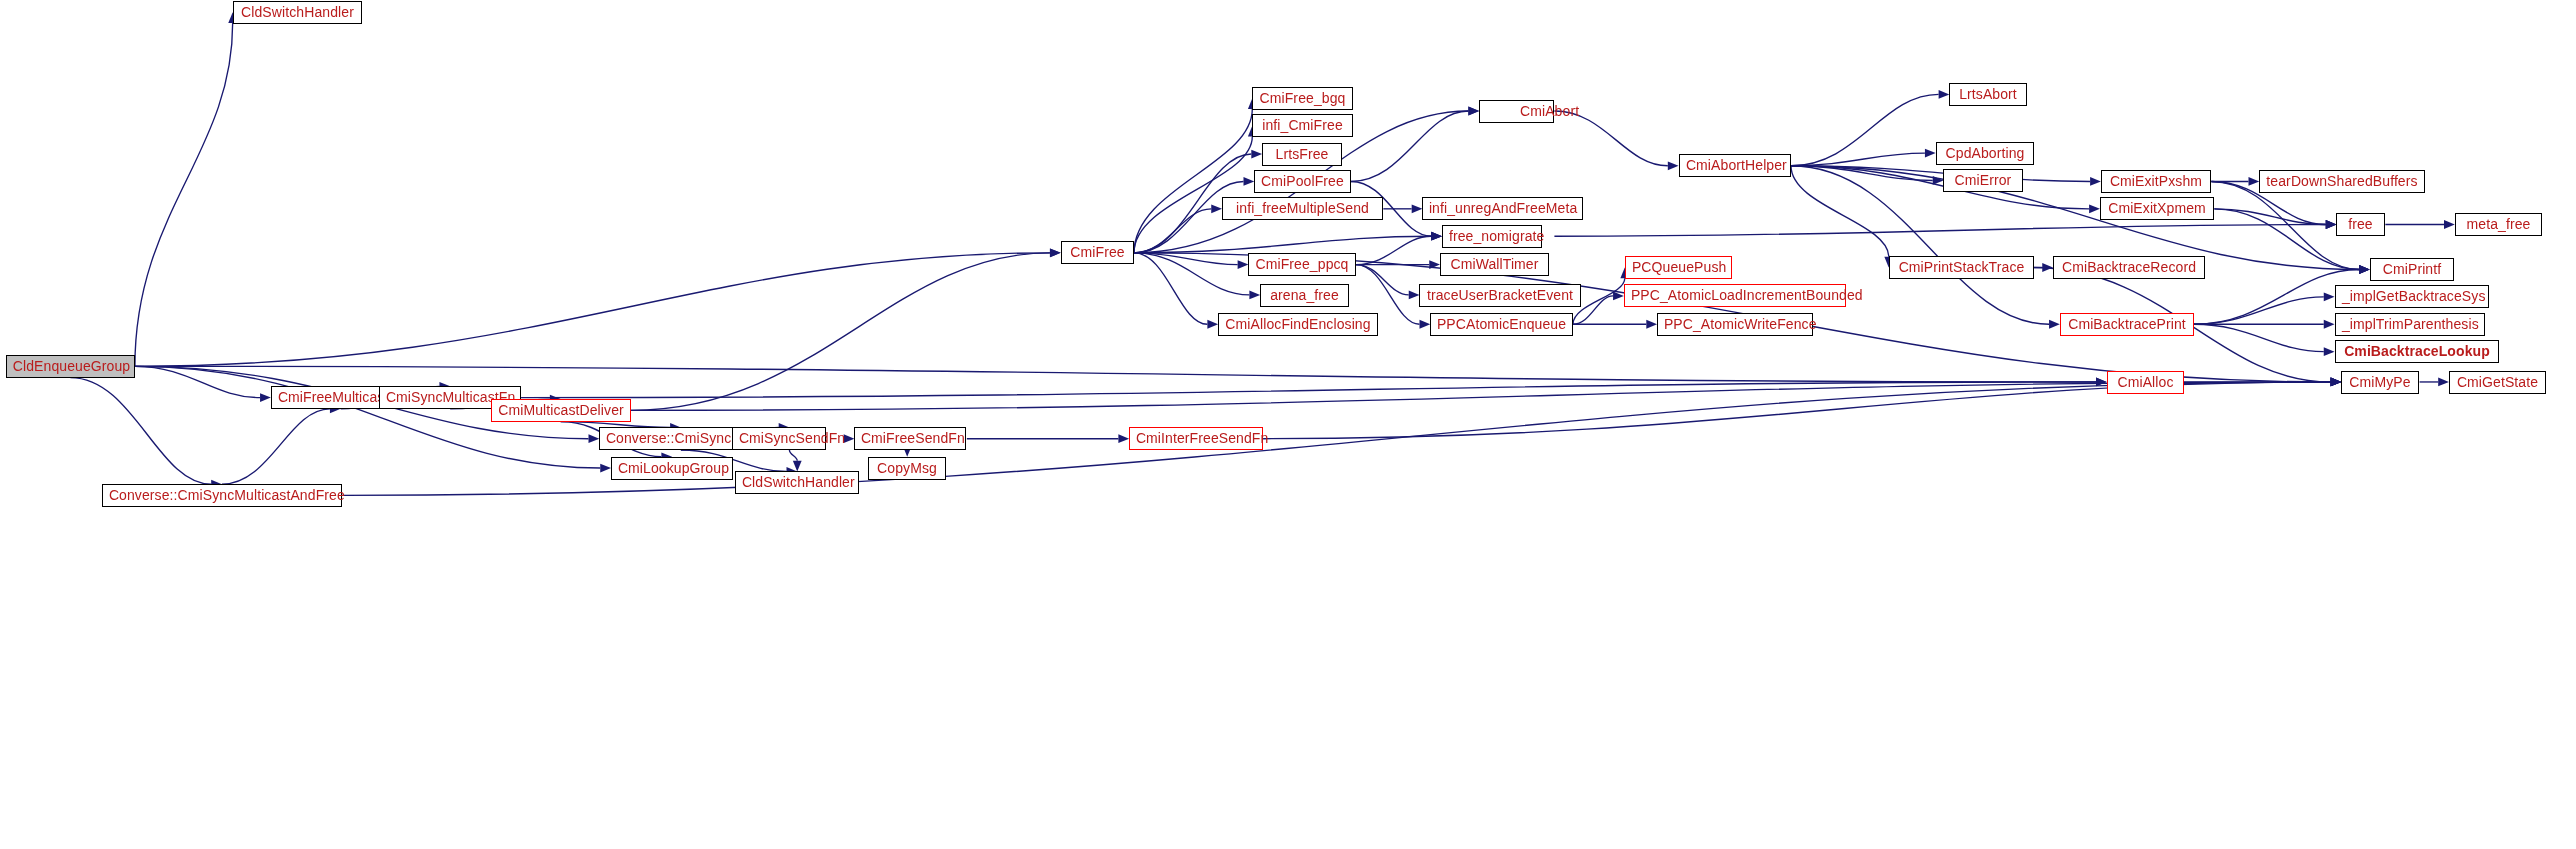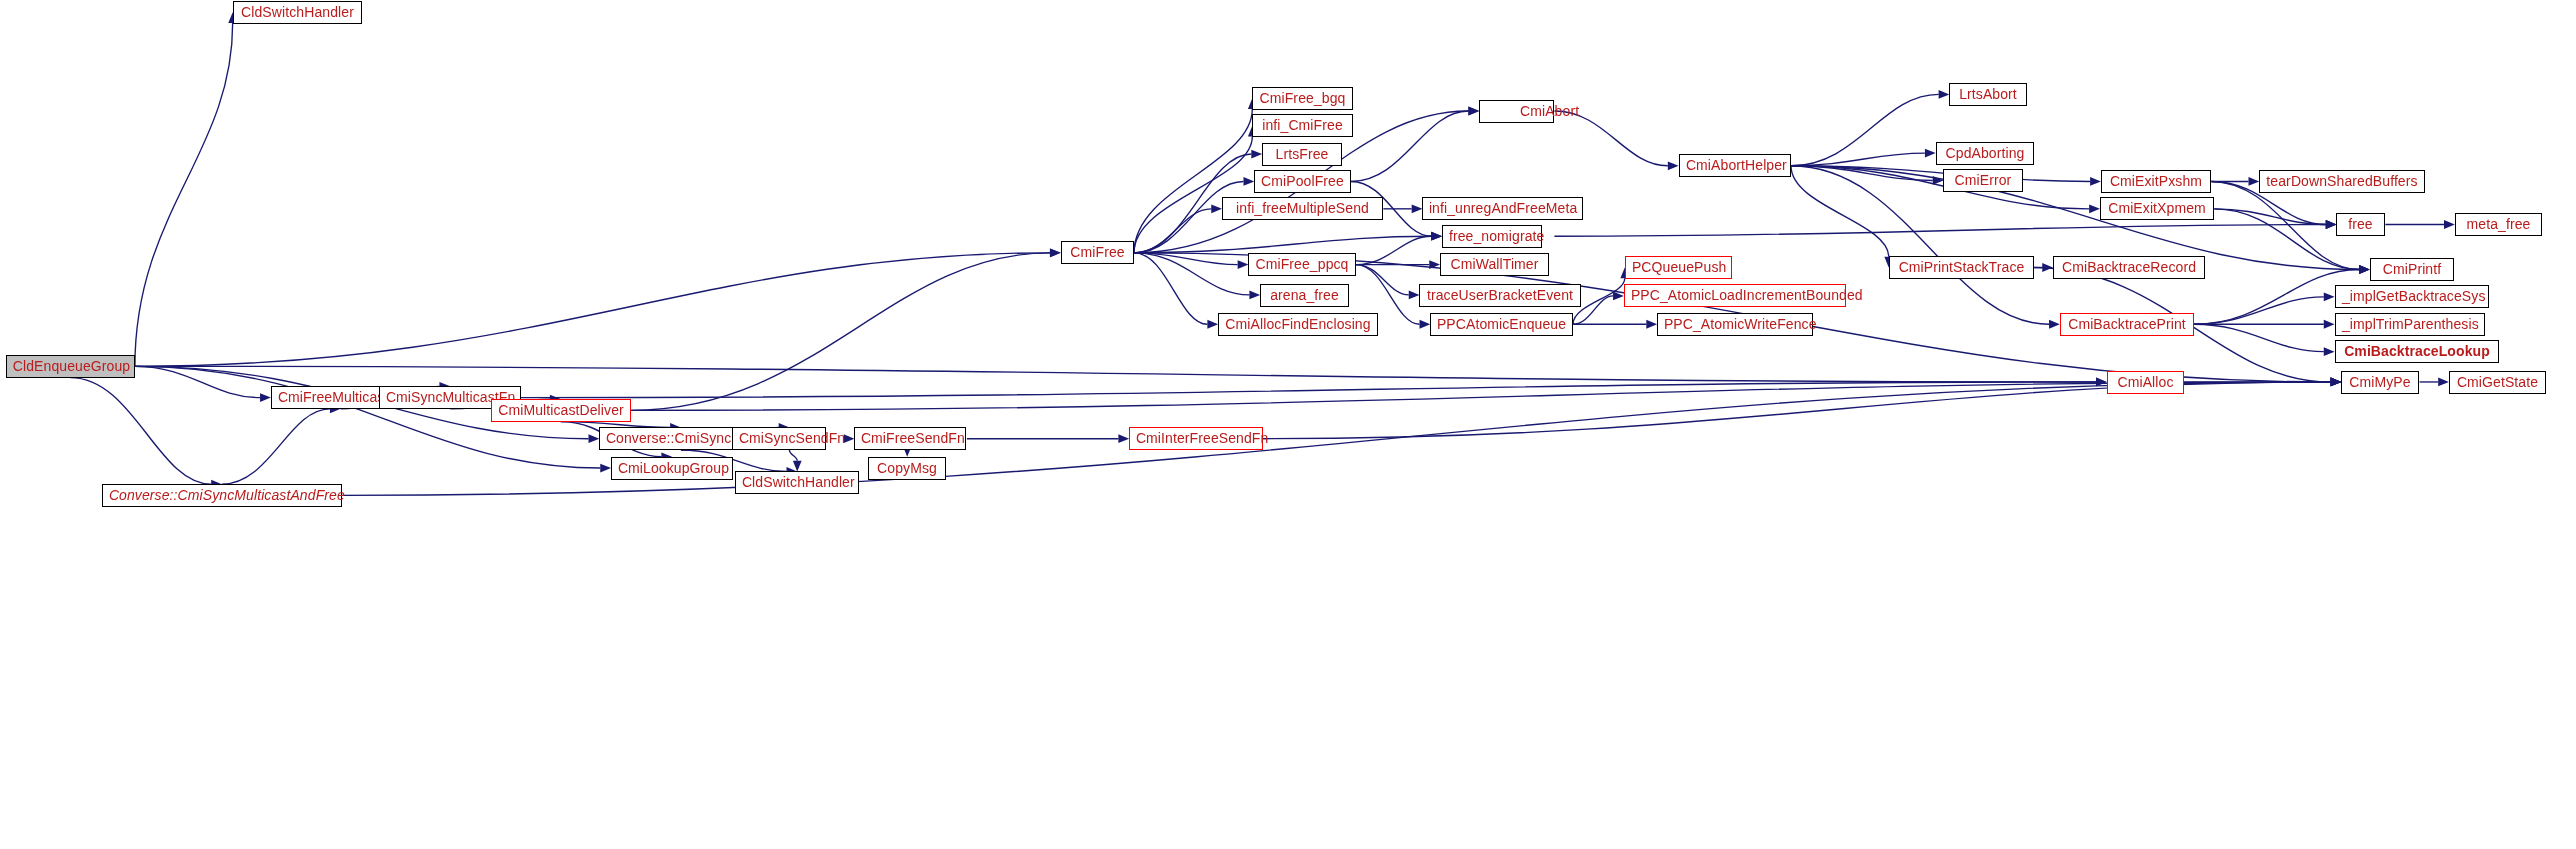--- a/index.html
+++ b/index.html
@@ -239,16 +239,16 @@
       <div class="node" style="left: 271px; top: 386px; width: 140px;">CmiFreeMulticastFn</div>
       <div class="node" style="left: 379px; top: 386px; width: 142px;">CmiSyncMulticastFn</div>
       <div class="node red" style="left: 491px; top: 399px; width: 140px;">CmiMulticastDeliver</div>
       <div class="node" style="left: 599px; top: 427px; width: 163px;">Converse::CmiSyncSend</div>
       <div class="node" style="left: 611px; top: 457px; width: 122px;">CmiLookupGroup</div>
       <div class="node" style="left: 735px; top: 471px; width: 124px;">CldSwitchHandler</div>
       <div class="node" style="left: 732px; top: 427px; width: 94px;">CmiSyncSendFn</div>
       <div class="node" style="left: 854px; top: 427px; width: 112px;">CmiFreeSendFn</div>
       <div class="node" style="left: 868px; top: 457px; width: 78px;">CopyMsg</div>
       <div class="node red" style="left: 1129px; top: 427px; width: 134px;">CmiInterFreeSendFn</div>
-      <div class="node" style="left: 102px; top: 484px; width: 240px; font-style: italic;">Converse::CmiSyncMulticastAndFree</div>
+      <div class="node" style="left: 102px; top: 484px; width: 240px;">Converse::CmiSyncMulticastAndFree</div>
     </div>
 </div>
 
 
 </body></html>

